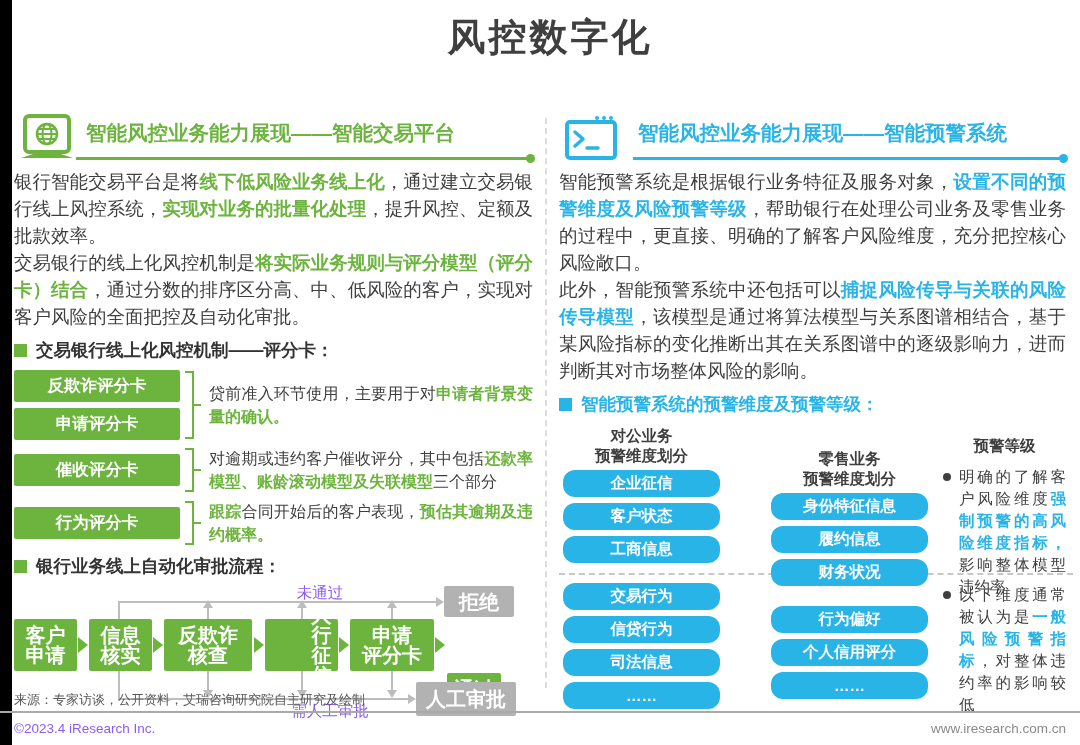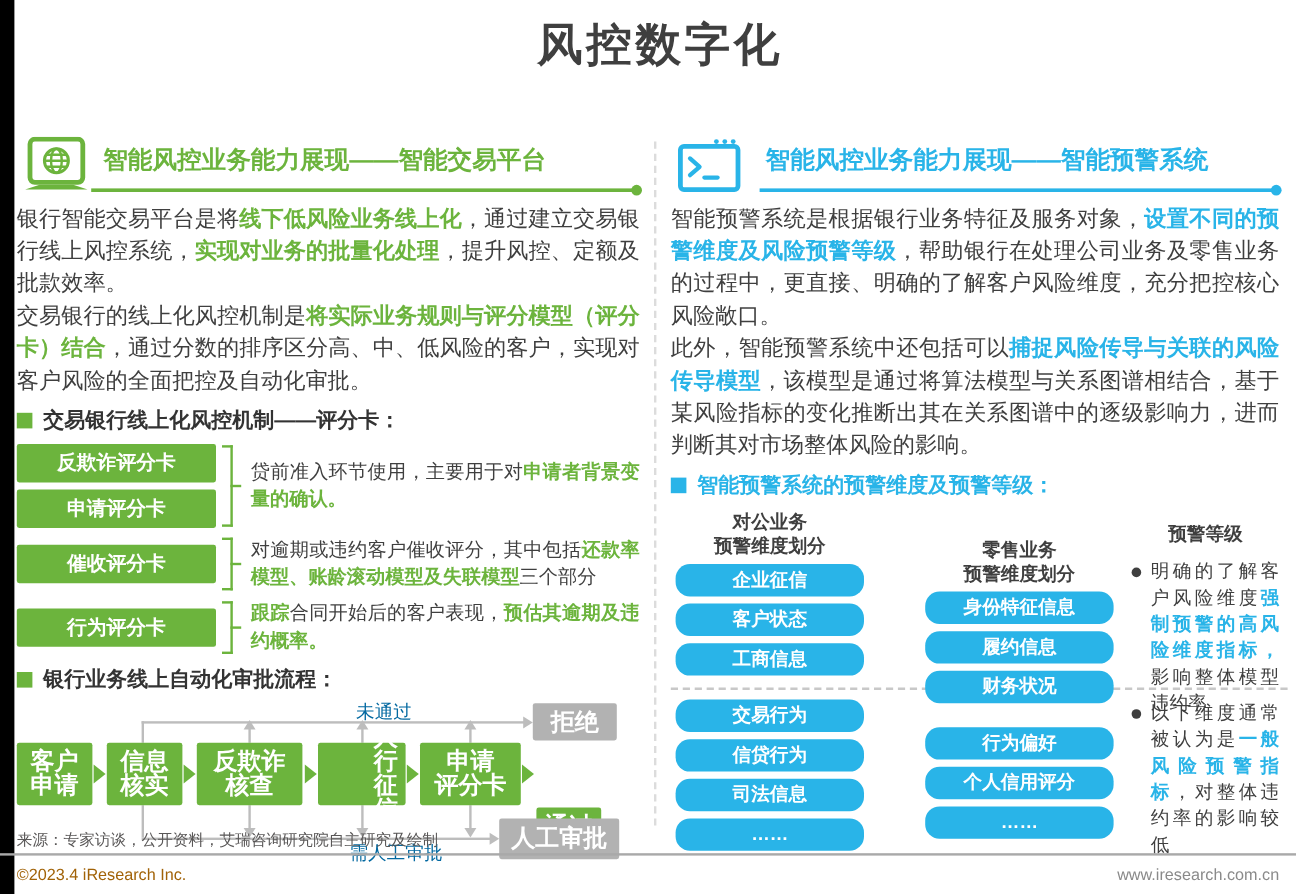--- a/index.html
+++ b/index.html
@@ -51,42 +51,42 @@
   .flow { position:relative; height:134px; margin-top:2px; }
   .fbox { position:absolute; display:flex; align-items:center; justify-content:center; text-align:center; font-size:20px; font-weight:bold; color:#fff; line-height:20px; border-radius:2px; white-space:pre-line; }
   .fbox.green { background:var(--green); }
   .fbox.gray  { background:var(--gray); }
   .chev { position:absolute; top:51px; width:0; height:0; border-top:8px solid transparent; border-bottom:8px solid transparent; border-left:10px solid var(--green); }
   .hl1 { position:absolute; height:2px; background:var(--line); }
   .vl1 { position:absolute; width:2px; background:var(--line); }
   .arr-r { position:absolute; width:0; height:0; border-top:5px solid transparent; border-bottom:5px solid transparent; border-left:8px solid var(--line); }
   .arr-u { position:absolute; width:0; height:0; border-left:5px solid transparent; border-right:5px solid transparent; border-bottom:8px solid var(--line); }
   .arr-d { position:absolute; width:0; height:0; border-left:5px solid transparent; border-right:5px solid transparent; border-top:8px solid var(--line); }
-  .flabel { position:absolute; font-size:15.5px; color:#0369a1; text-align:center; }
+  .flabel { position:absolute; font-size:15.5px; color:#8b5cf6; text-align:center; }
 
   
   .wtable { position:relative; height:272px; margin-top:2px; }
   .tcol { position:absolute; top:0; }
   .tcol1 { left:4px;   width:157px; }
   .tcol2 { left:212px; width:157px;margin-top:23px; }
   .tcol3 { left:384px; width:123px; }
   .thead { height:46px; text-align:center; font-size:15.5px; font-weight:bold; color:#3f3f3f; line-height:20px; padding-top:2px; }
   .thead.single { padding-top:12px; }
   .tbtn { height:27px; margin-bottom:6px; background:var(--blue); color:#fff; font-weight:bold; font-size:15.5px; display:flex; align-items:center; justify-content:center; border-radius:12px; }
   .tgap { height:14px; }
   .tdash { position:absolute; left:0; top:149px; width:514px; border-top:2px dashed #c8c8c8; }
   .bullet { position:absolute; display:flex; gap:8px; font-size:15.5px; line-height:22px; color:#3f3f3f; text-align:justify; }
   .bullet .dot { width:8px; height:8px; border-radius:50%; background:#3f3f3f; margin-top:7px; flex:none; }
   .bullet.b1 { top:42px; }
   .bullet.b2 { top:160px; }
 
   
   .source { position:absolute; left:14px; top:691px; font-size:13px; color:#595757; }
   .footer-rule { position:absolute; left:0; top:711px; width:1080px; height:2px; background:#a9a9a9; }
-  .copyright { position:absolute; left:14px; top:721px; font-size:13.5px; color:#a16207; }
+  .copyright { position:absolute; left:14px; top:721px; font-size:13.5px; color:#8b5cf6; }
   .website { position:absolute; right:14px; top:721px; font-size:13.5px; color:#8a8a8a; }
 </style>
 </head>
 <body>
 
 <div class="black-bar"></div>
 <div class="page-title">风控数字化</div>
 <div class="col-divider"></div>
 
 <div class="pane left-pane">

